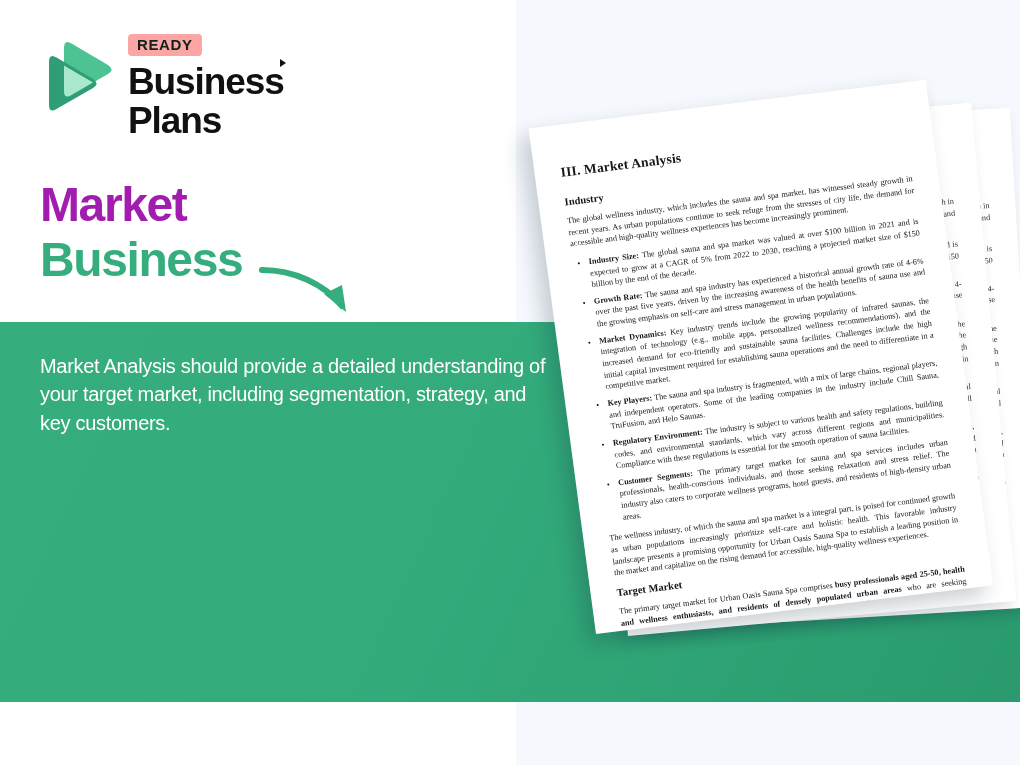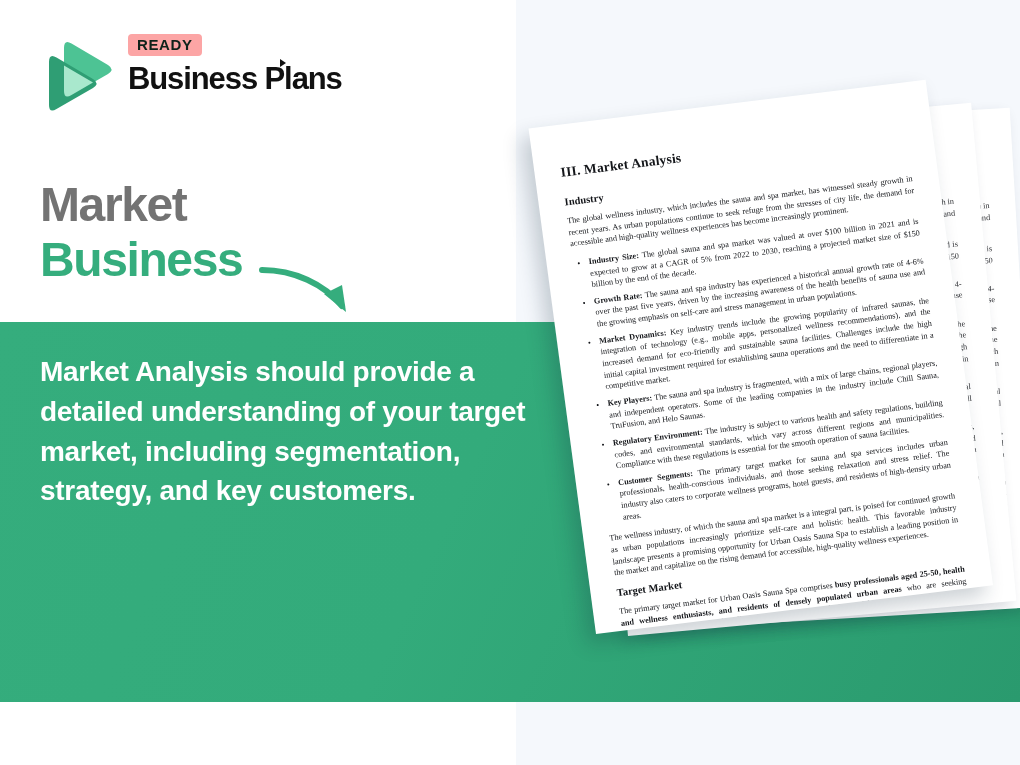--- a/index.html
+++ b/index.html
@@ -65,21 +65,21 @@
     color: #10221a;
     font-size: 15px;
     font-weight: bold;
     letter-spacing: 0.6px;
     padding: 3px 9px 4px 9px;
     border-radius: 4px;
     line-height: 1;
   }
   .wordmark {
     margin-top: 7px;
-    font-size: 31px;
+    font-size: 37px;
     font-weight: bold;
     letter-spacing: -1.1px;
     color: #111111;
     line-height: 1.05;
     position: relative;
   }
   .wordmark .tri {
     position: absolute;
     left: 152px;
     top: -4px;
@@ -93,40 +93,40 @@
   
   .headline {
     position: absolute;
     left: 40px;
     top: 178px;
     font-size: 48px;
     font-weight: bold;
     line-height: 1.14;
     letter-spacing: -1.4px;
   }
-  .headline .line-1 { color: #737373; display: block; }
+  .headline .line-1 { color: #a21caf; display: block; }
   .headline .line-2 { color: #35ad7d; display: block; }
 
   .arrow-svg {
     position: absolute;
     left: 258px;
     top: 258px;
     width: 110px;
     height: 66px;
   }
 
   
   .copy {
     position: absolute;
     left: 40px;
     top: 352px;
     width: 520px;
     color: #ffffff;
-    font-size: 28px;
-    font-weight: bold;
+    font-size: 20px;
+    font-weight: normal;
     line-height: 1.42;
     letter-spacing: -0.3px;
     z-index: 6;
   }
   .copy p { margin: 0; }
   .copy p + p { margin-top: 26px; }
 
   
   .docs {
     position: absolute;

